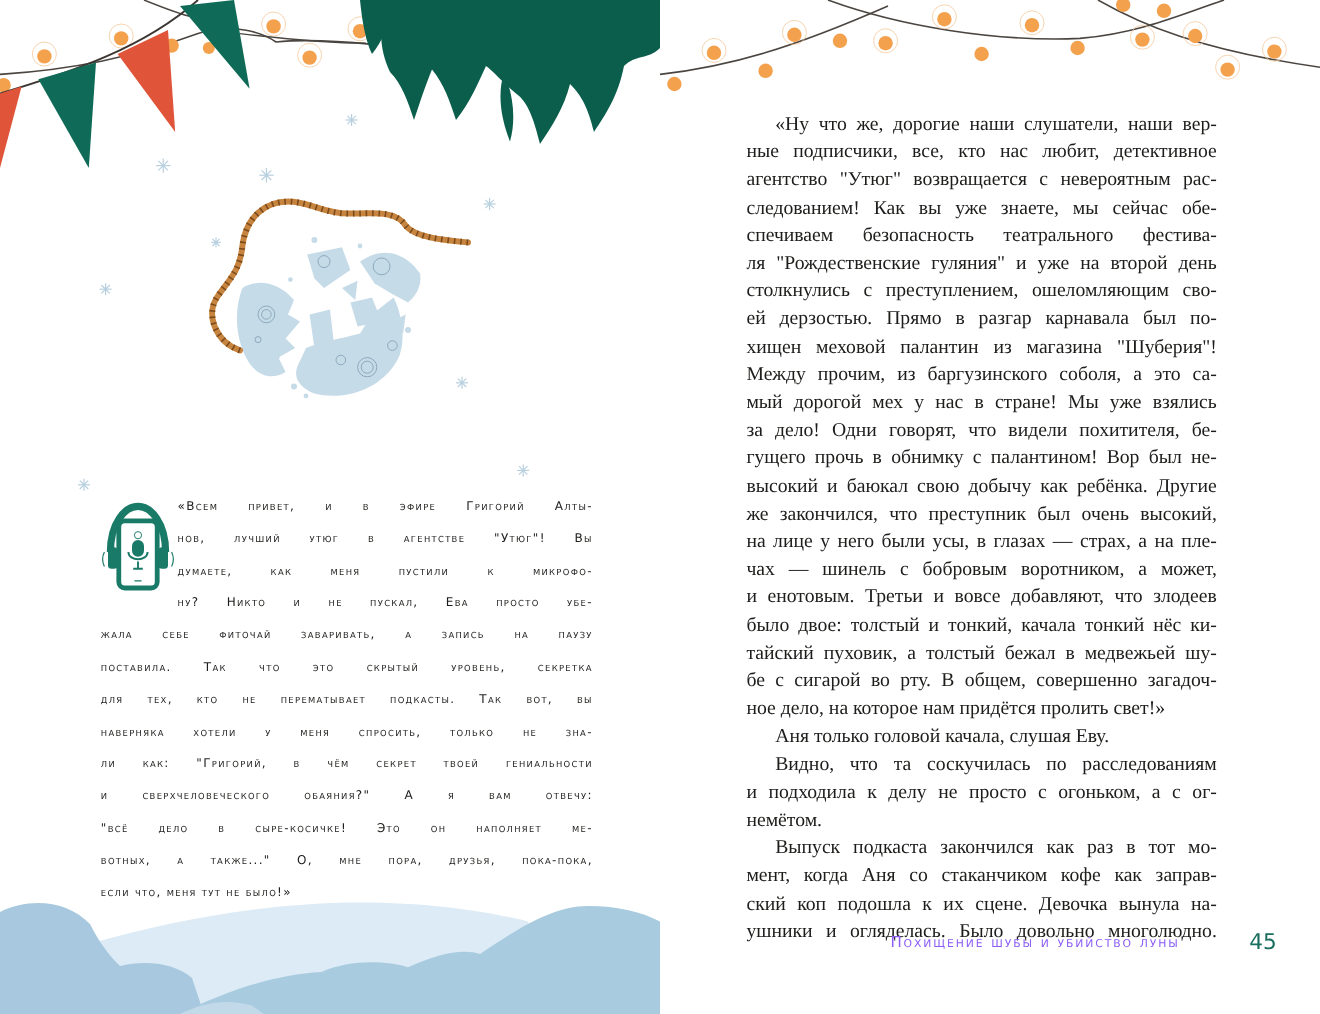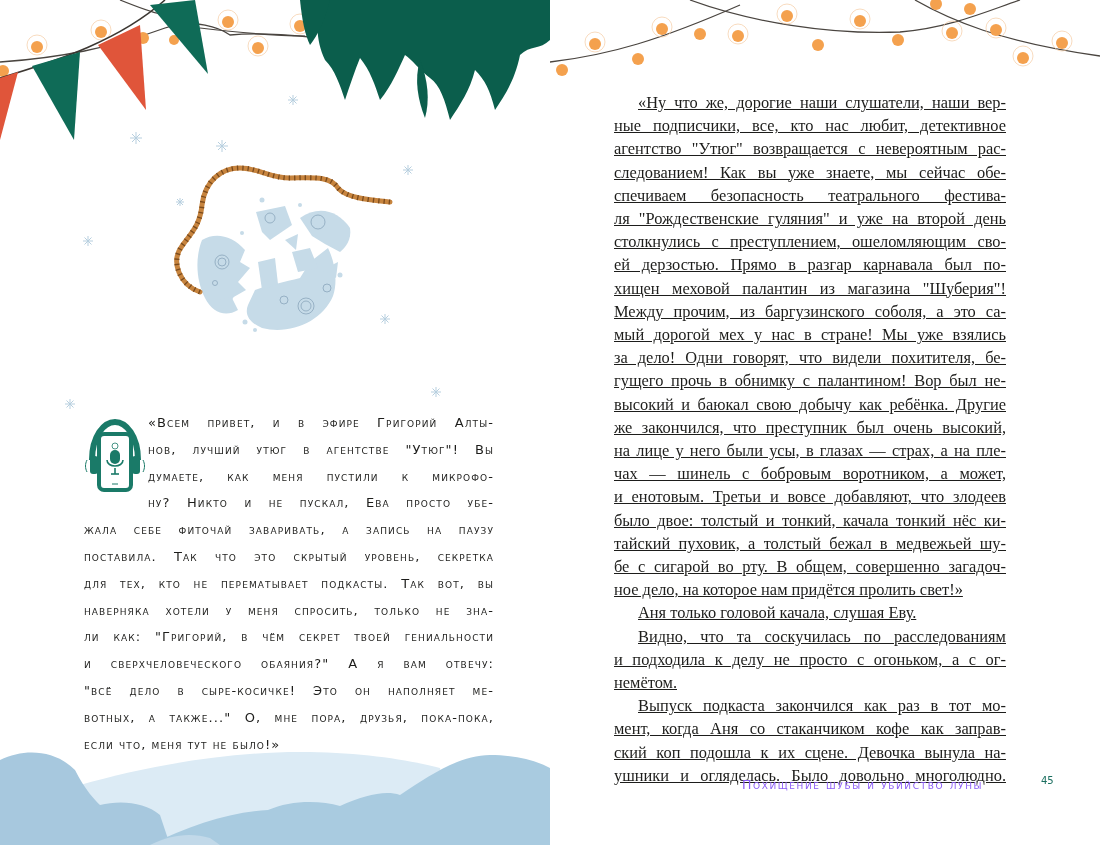--- a/index.html
+++ b/index.html
@@ -7,21 +7,21 @@
   .spread { position:absolute; left:0; top:0; width:1100px; height:845px; }
   .page { position:absolute; top:0; height:845px; overflow:hidden; }
   .page-left { left:0; width:550px; background:#ffffff; }
   .page-right { left:550px; width:550px; background:#ffffff; }
   svg.deco { position:absolute; left:0; top:0; }
 
   .podcast-block { position:absolute; left:84px; top:410px; width:410px; }
   .podcast-icon { position:absolute; left:0; top:6px; width:62px; height:80px; }
   .podcast-text {
     font-family: "DejaVu Sans", sans-serif;
-    font-size: 13px;
+    font-size: 10px;
     line-height: 26.8px;
     color:#1d1d1b;
     font-variant: small-caps;
     letter-spacing: 1.1px;
     text-align: justify;
     text-align-last: left;
     margin:0;
   }
   .podcast-line { display:block; white-space:nowrap; text-align:justify; text-align-last:justify; }
   .podcast-line.last { text-align-last:left; }
@@ -42,21 +42,21 @@
     position:absolute; left:742px; top:777px;
     font-family: "DejaVu Sans", sans-serif;
     font-size: 12.5px;
     font-variant: small-caps;
     letter-spacing: 1.6px;
     color:#8b5cf6;
   }
   .footer-page {
     position:absolute; left:1041px; top:775px;
     font-family: "DejaVu Sans", sans-serif;
-    font-size: 10px;
+    font-size: 18px;
     color:#1a6e5f;
   }
 </style>
 </head>
 <body>
 
 <div class="spread">
 
   <div class="page page-left">
     <svg class="deco" width="550" height="845" viewBox="0 0 550 845">
@@ -265,21 +265,21 @@
           <circle cx="188" cy="34" r="10"></circle>
         <circle cx="237" cy="14" r="10"></circle>
           <circle cx="310" cy="19" r="10"></circle>
           <circle cx="402" cy="31" r="10"></circle>
         <circle cx="446" cy="28" r="10"></circle>
           <circle cx="512" cy="41" r="10"></circle>
           <circle cx="473" cy="56" r="10"></circle>
       </g>
     </svg>
 
-    <div class="body-text" style="left:64px;text-decoration:underline;">
+    <div class="body-text" style="left:72px;">
       <span class="body-line indent">«Ну что же, дорогие наши слушатели, наши вер-</span>
       <span class="body-line">ные подписчики, все, кто нас любит, детективное</span>
       <span class="body-line">агентство "Утюг" возвращается с невероятным рас-</span>
       <span class="body-line">следованием! Как вы уже знаете, мы сейчас обе-</span>
       <span class="body-line">спечиваем безопасность театрального фестива-</span>
       <span class="body-line">ля "Рождественские гуляния" и уже на второй день</span>
       <span class="body-line">столкнулись с преступлением, ошеломляющим сво-</span>
       <span class="body-line">ей дерзостью. Прямо в разгар карнавала был по-</span>
       <span class="body-line">хищен меховой палантин из магазина "Шуберия"!</span>
       <span class="body-line">Между прочим, из баргузинского соболя, а это са-</span>

